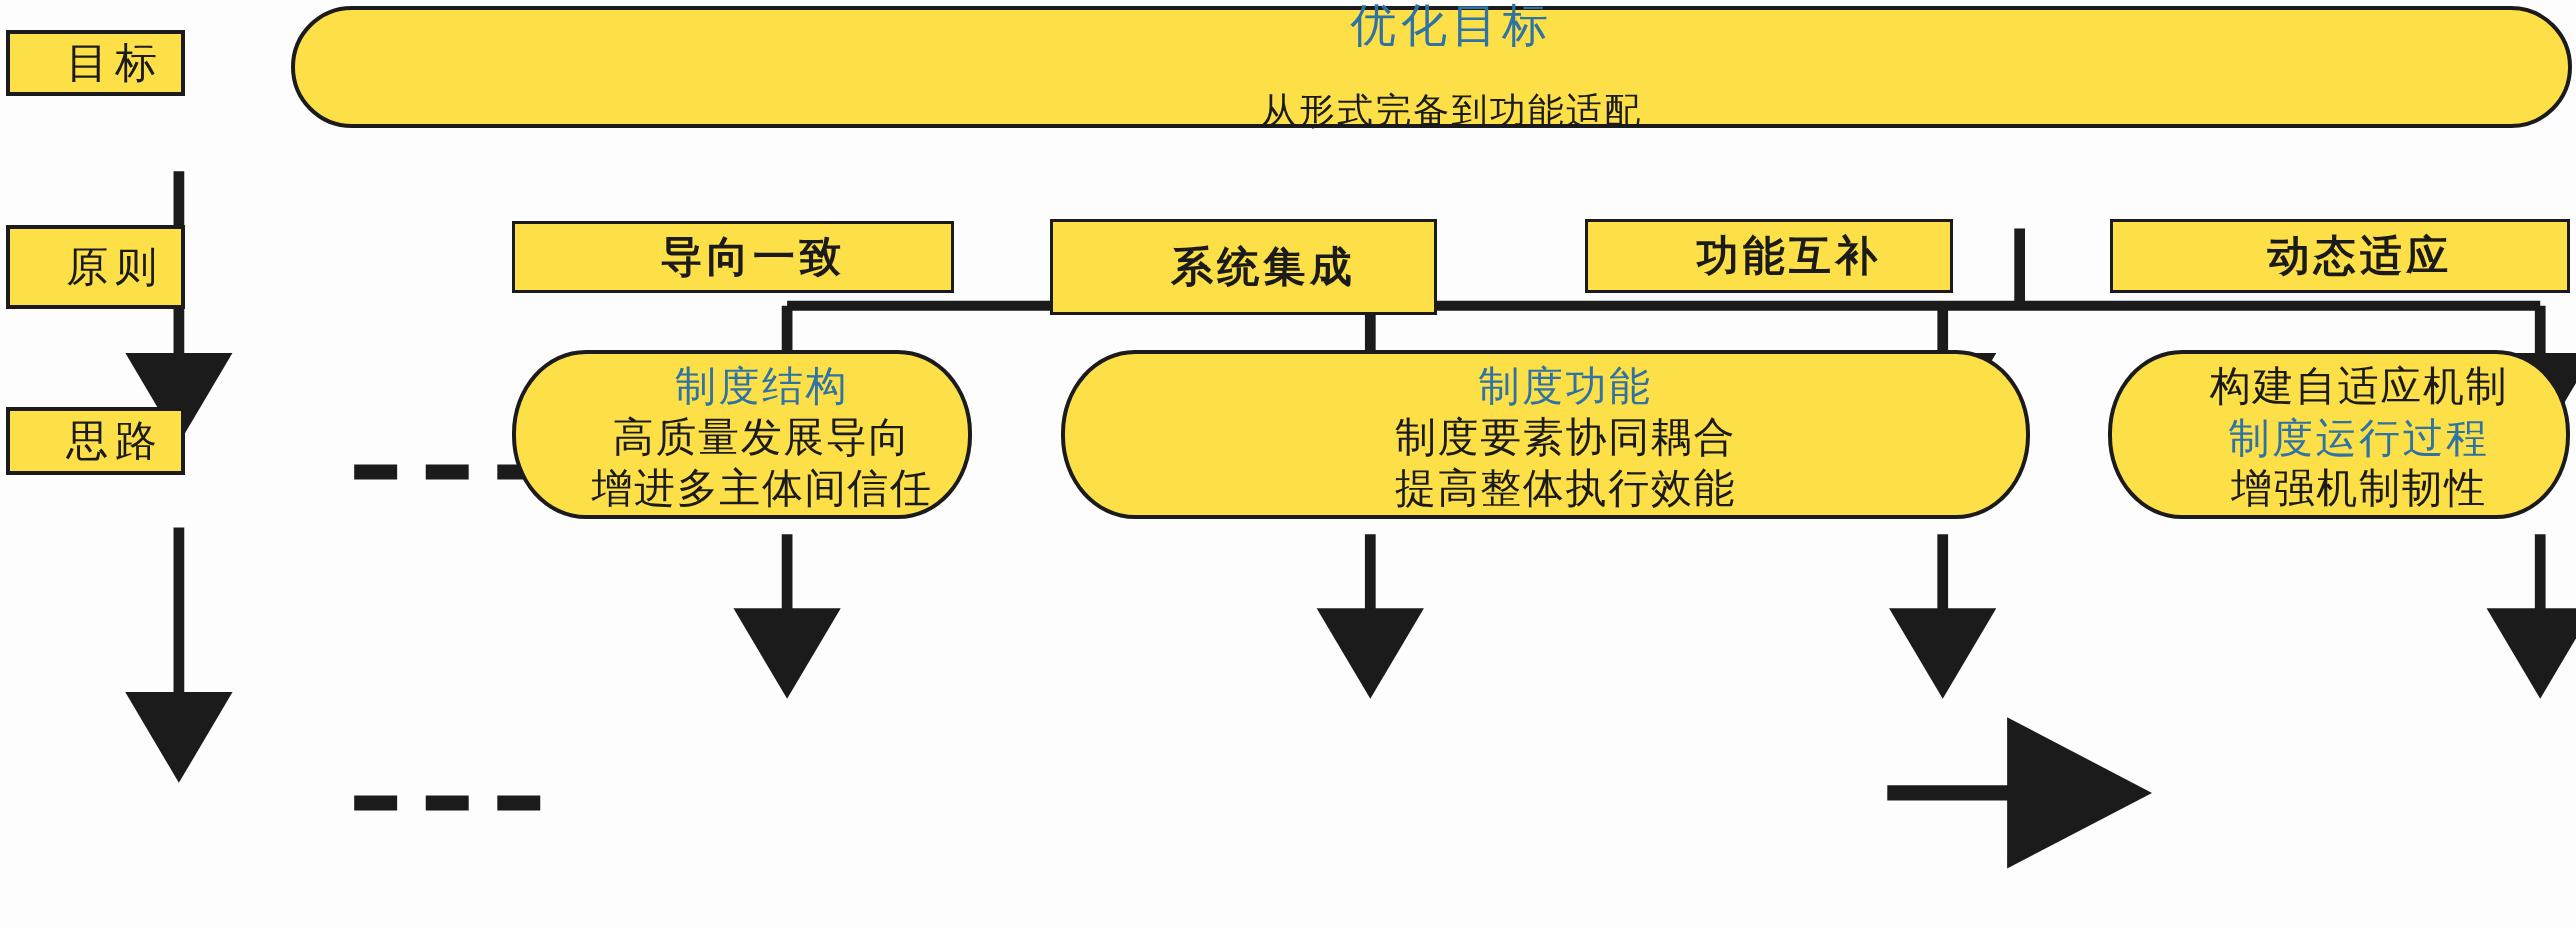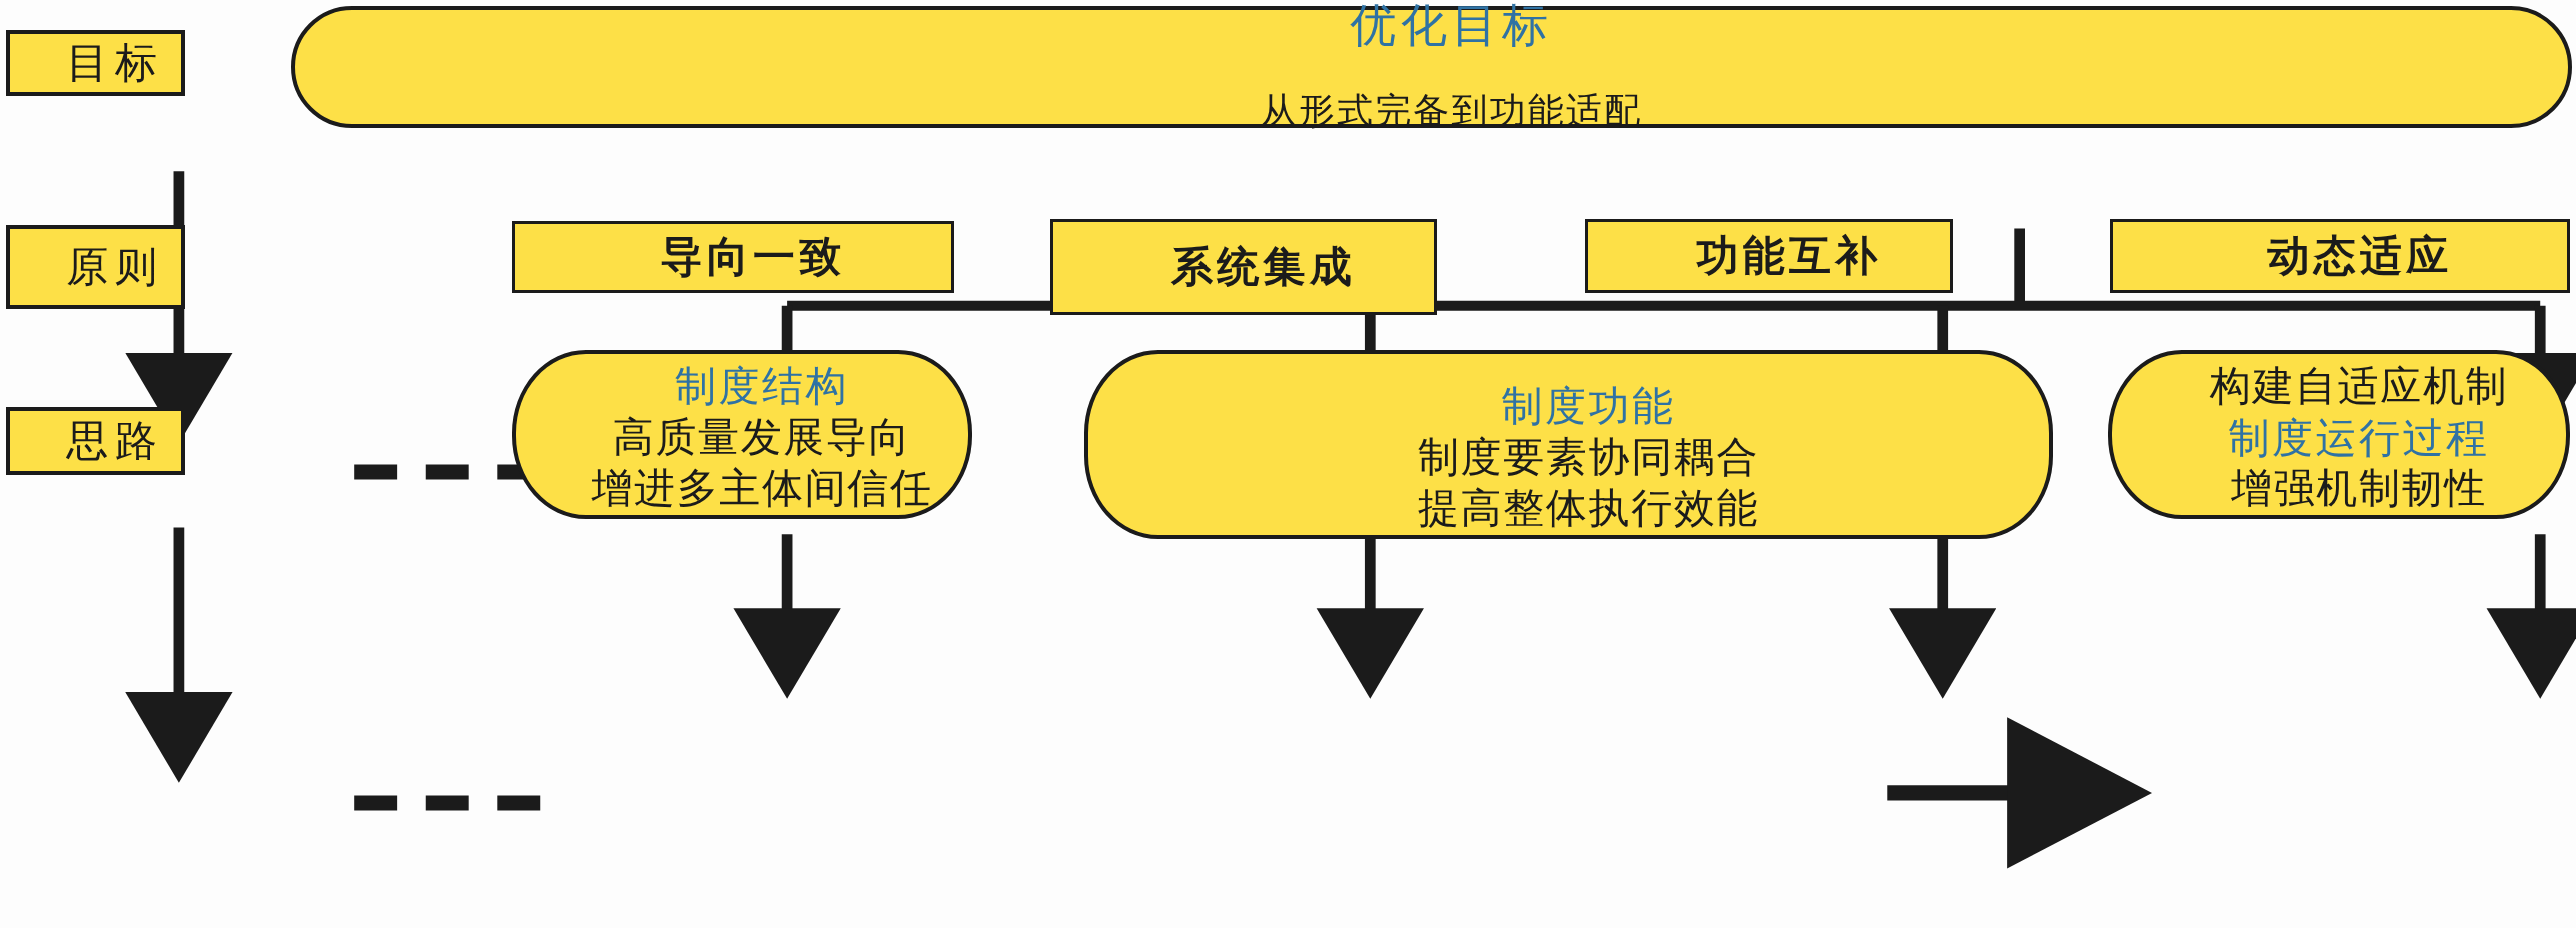--- a/index.html
+++ b/index.html
@@ -116,21 +116,21 @@
   <div class="node rect thin" style="left:2110px;top:219px;width:460px;height:74px;">
     <span class="label t-principle">动态适应</span>
   </div>
 
   <div class="node round-bot" style="left:512px;top:350px;width:460px;height:169px;">
     <span class="label t-blue-sm">制度结构</span>
     <span class="label t-body-sm">高质量发展导向</span>
     <span class="label t-body-sm">增进多主体间信任</span>
   </div>
 
-  <div class="node round-bot" style="left:1084px;top:350px;width:969px;height:189px;">
+  <div class="node round-bot" style="left:1061px;top:350px;width:969px;height:169px;">
     <span class="label t-blue-sm">制度功能</span>
     <span class="label t-body-sm">制度要素协同耦合</span>
     <span class="label t-body-sm">提高整体执行效能</span>
   </div>
 
   <div class="node round-bot" style="left:2108px;top:350px;width:462px;height:169px;">
     <span class="label t-body-sm">构建自适应机制</span>
     <span class="label t-blue-sm">制度运行过程</span>
     <span class="label t-body-sm">增强机制韧性</span>
   </div>

